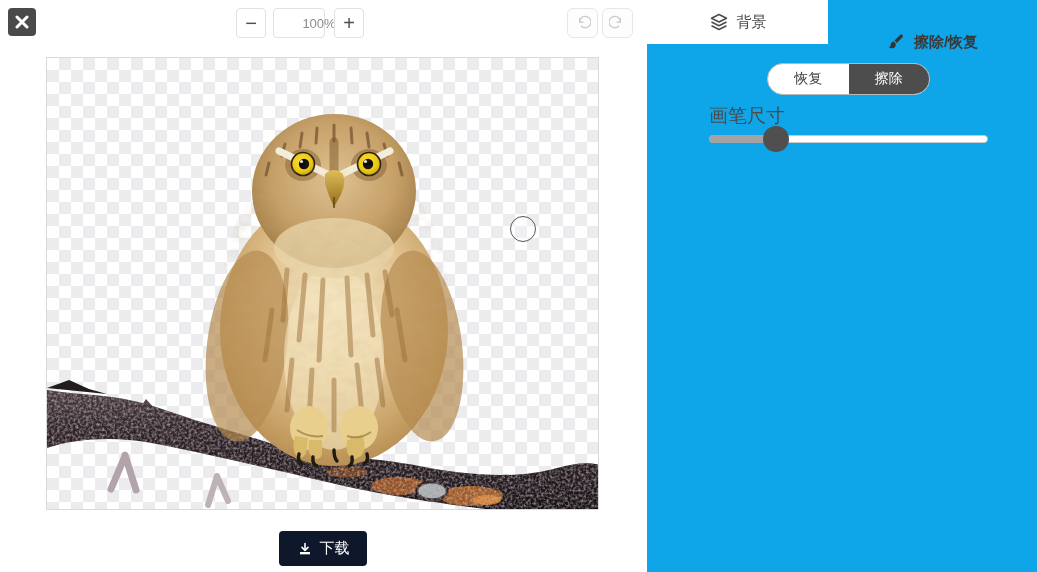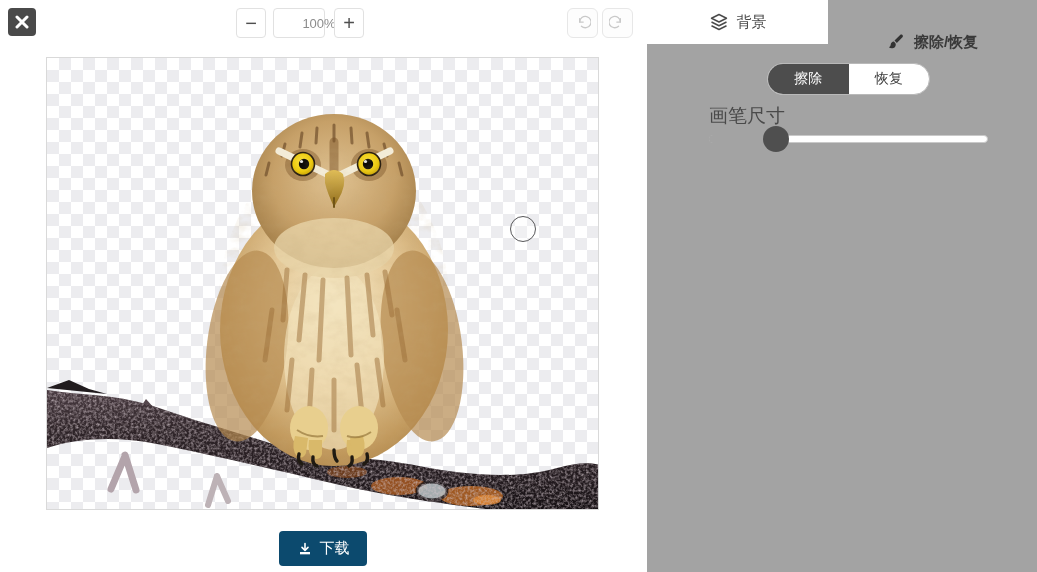--- a/index.html
+++ b/index.html
@@ -32,21 +32,21 @@
   }
   .history-btn {
     top:8px; width:31px; height:30px; background:#fdfdfd;
     border:1px solid #e7e7e7; border-radius:6px; color:#c9c9c9;
     display:flex; align-items:center; justify-content:center; cursor:pointer;
   }
   .undo-btn { left:567px; }
   .redo-btn { left:602px; }
 
   
-  .side-panel { left:647px; top:0; width:390px; height:572px; background:#a3a3a3;padding-left:25px; }
+  .side-panel { left:647px; top:0; width:390px; height:572px; background:#0ea5e9;padding-left:25px; }
   .tab {
     top:0; height:44px; display:flex; align-items:center; justify-content:center;
     gap:8px; font-size:15px; color:#4a4a4a; cursor:pointer;
   }
   .tab-background { left:0; width:181px; background:#ffffff; }
   .tab-erase { left:181px; width:209px; background:transparent; color:#3a3a3a; font-weight:600;margin-top:20px; }
 
   .segmented {
     left:120px; top:63px; width:163px; height:32px;
     border:1px solid #b9b9b9; border-radius:16px; overflow:hidden;
@@ -87,21 +87,21 @@
   .canvas svg { position:absolute; left:0; top:0; }
   .brush-cursor {
     position:absolute; left:463px; top:158px; width:26px; height:26px;
     border:1.5px solid #58585a; border-radius:50%;
     background:rgba(252,252,252,.25);
   }
 
   
   .download-btn {
     left:279px; top:531px; width:88px; height:35px;
-    background:#0c4a6e; color:#fff; border:none; border-radius:4px;
+    background:#0f172a; color:#fff; border:none; border-radius:4px;
     display:flex; align-items:center; justify-content:center; gap:7px;
     font-size:15px; cursor:pointer;
   }
 </style>
 </head>
 <body>
 
 <button class="abs close-btn">
   <svg width="14" height="14" viewBox="0 0 14 14">
     <g stroke="#fff" stroke-width="3" stroke-linecap="round">
@@ -153,22 +153,22 @@
     <svg width="19" height="19" viewBox="0 0 24 24">
       <g fill="#333">
         <path d="M19.5 2.5c.8.8.8 2.1 0 2.9l-7.1 7.1-2.9-2.9 7.1-7.1c.8-.8 2.1-.8 2.9 0z"></path>
         <path d="M8.7 10.7c-2.3.3-3.7 1.6-4 3.9-.2 1.7-.9 2.8-2.3 3.5 1.9 1.6 5.5 1.7 7.4-.2 1.4-1.4 1.7-3.6.7-5.2z"></path>
       </g>
     </svg>
     <span>擦除/恢复</span>
   </div>
 
   <div class="abs segmented">
+    <button class="segment">恢复</button>
     <button class="segment active">擦除</button>
-    <button class="segment">恢复</button>
   </div>
 
   <div class="abs brush-label">画笔尺寸</div>
 
   <div class="abs slider">
     <div class="slider-track"></div>
     <div class="slider-fill" style="width: 24%;"></div>
     <div class="slider-handle" style="left: 24%;"></div>
   </div>
 </div>

